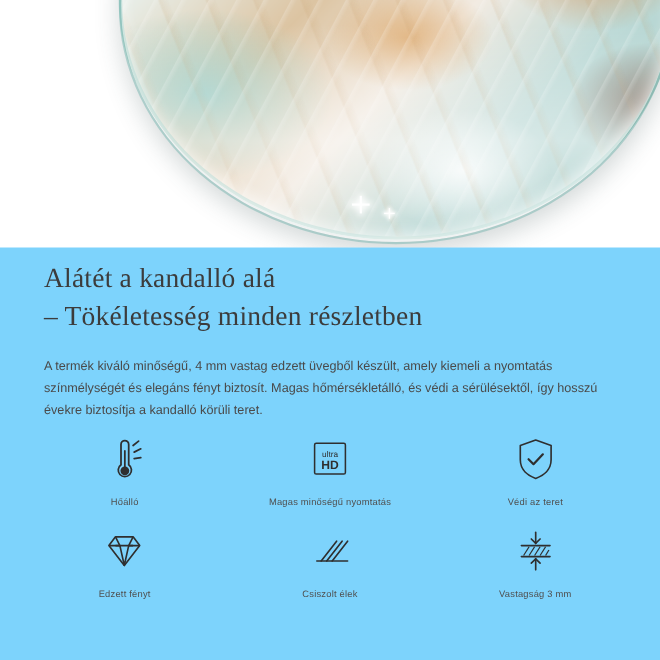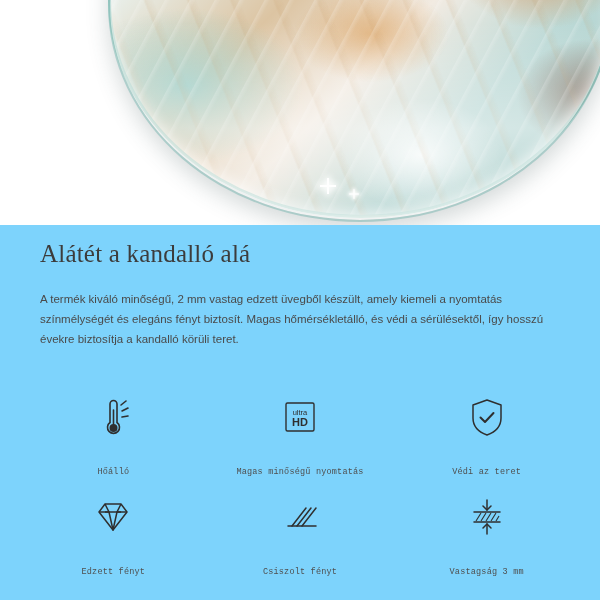--- a/index.html
+++ b/index.html
@@ -137,26 +137,25 @@
     justify-content: flex-start;
   }
   .feature-icon {
     width: 54px;
     height: 50px;
     display: flex;
     align-items: center;
     justify-content: center;
   }
   .feature-label {
-    margin-top: 24px;
+    margin-top: 8px;
     font-size: 8.5px;
     color: #4f4f4f;
     text-align: center;
     letter-spacing: 0.2px;
-    font-family: Liberation Mono, monospace;
   }
   svg { display: block; }
 </style>
 </head>
 <body>
 
 <div class="page">
 
   <div class="hero">
     <div class="hero-disc">
@@ -164,22 +163,23 @@
       <div class="sheen"></div>
     </div>
     <div class="hero-edge"></div>
     <div class="sparkle s1"></div>
     <div class="sparkle s2"></div>
   </div>
 
   <div class="content">
     <h1 class="headline">
       <span>Alátét a kandalló alá</span>
+      <span class="l2">– Tökéletesség minden részletben</span>
     </h1>
-    <p class="body-copy">A termék kiváló minőségű, 2 mm vastag edzett üvegből készült, amely kiemeli a nyomtatás színmélységét és elegáns fényt biztosít. Magas hőmérsékletálló, és védi a sérülésektől, így hosszú évekre biztosítja a kandalló körüli teret.</p>
+    <p class="body-copy">A termék kiváló minőségű, 4 mm vastag edzett üvegből készült, amely kiemeli a nyomtatás színmélységét és elegáns fényt biztosít. Magas hőmérsékletálló, és védi a sérülésektől, így hosszú évekre biztosítja a kandalló körüli teret.</p>
   </div>
 
   <div class="features">
 
     <div class="feature">
       <div class="feature-icon">
         <svg width="40" height="44" viewBox="0 0 40 44">
           <g fill="none" stroke="#2f2f2f" stroke-width="1.6" stroke-linecap="round">
             <path d="M17 8a3.5 3.5 0 0 1 7 0v18.5a6 6 0 1 1-7 0z"></path>
             <line x1="20.5" y1="14" x2="20.5" y2="29"></line>
@@ -233,21 +233,21 @@
       <div class="feature-icon">
         <svg width="44" height="40" viewBox="0 0 44 40">
           <g stroke="#2f2f2f" stroke-width="1.5" stroke-linecap="round">
             <line x1="14" y1="28" x2="28" y2="10"></line>
             <line x1="19" y1="28" x2="33" y2="10"></line>
             <line x1="24" y1="28" x2="38" y2="10"></line>
           </g>
           <line x1="10" y1="28" x2="38" y2="28" stroke="#2f2f2f" stroke-width="1.5" stroke-linecap="round"></line>
         </svg>
       </div>
-      <div class="feature-label">Csiszolt fényt</div>
+      <div class="feature-label">Csiszolt élek</div>
     </div>
 
     <div class="feature">
       <div class="feature-icon">
         <svg width="44" height="42" viewBox="0 0 44 42">
           <g stroke="#2f2f2f" stroke-width="1.5" stroke-linecap="round" fill="none">
             <line x1="22" y1="3" x2="22" y2="13"></line>
             <path d="M18 9 l4 4 4-4"></path>
             <line x1="22" y1="37" x2="22" y2="27"></line>
             <path d="M18 31 l4 -4 4 4"></path>

